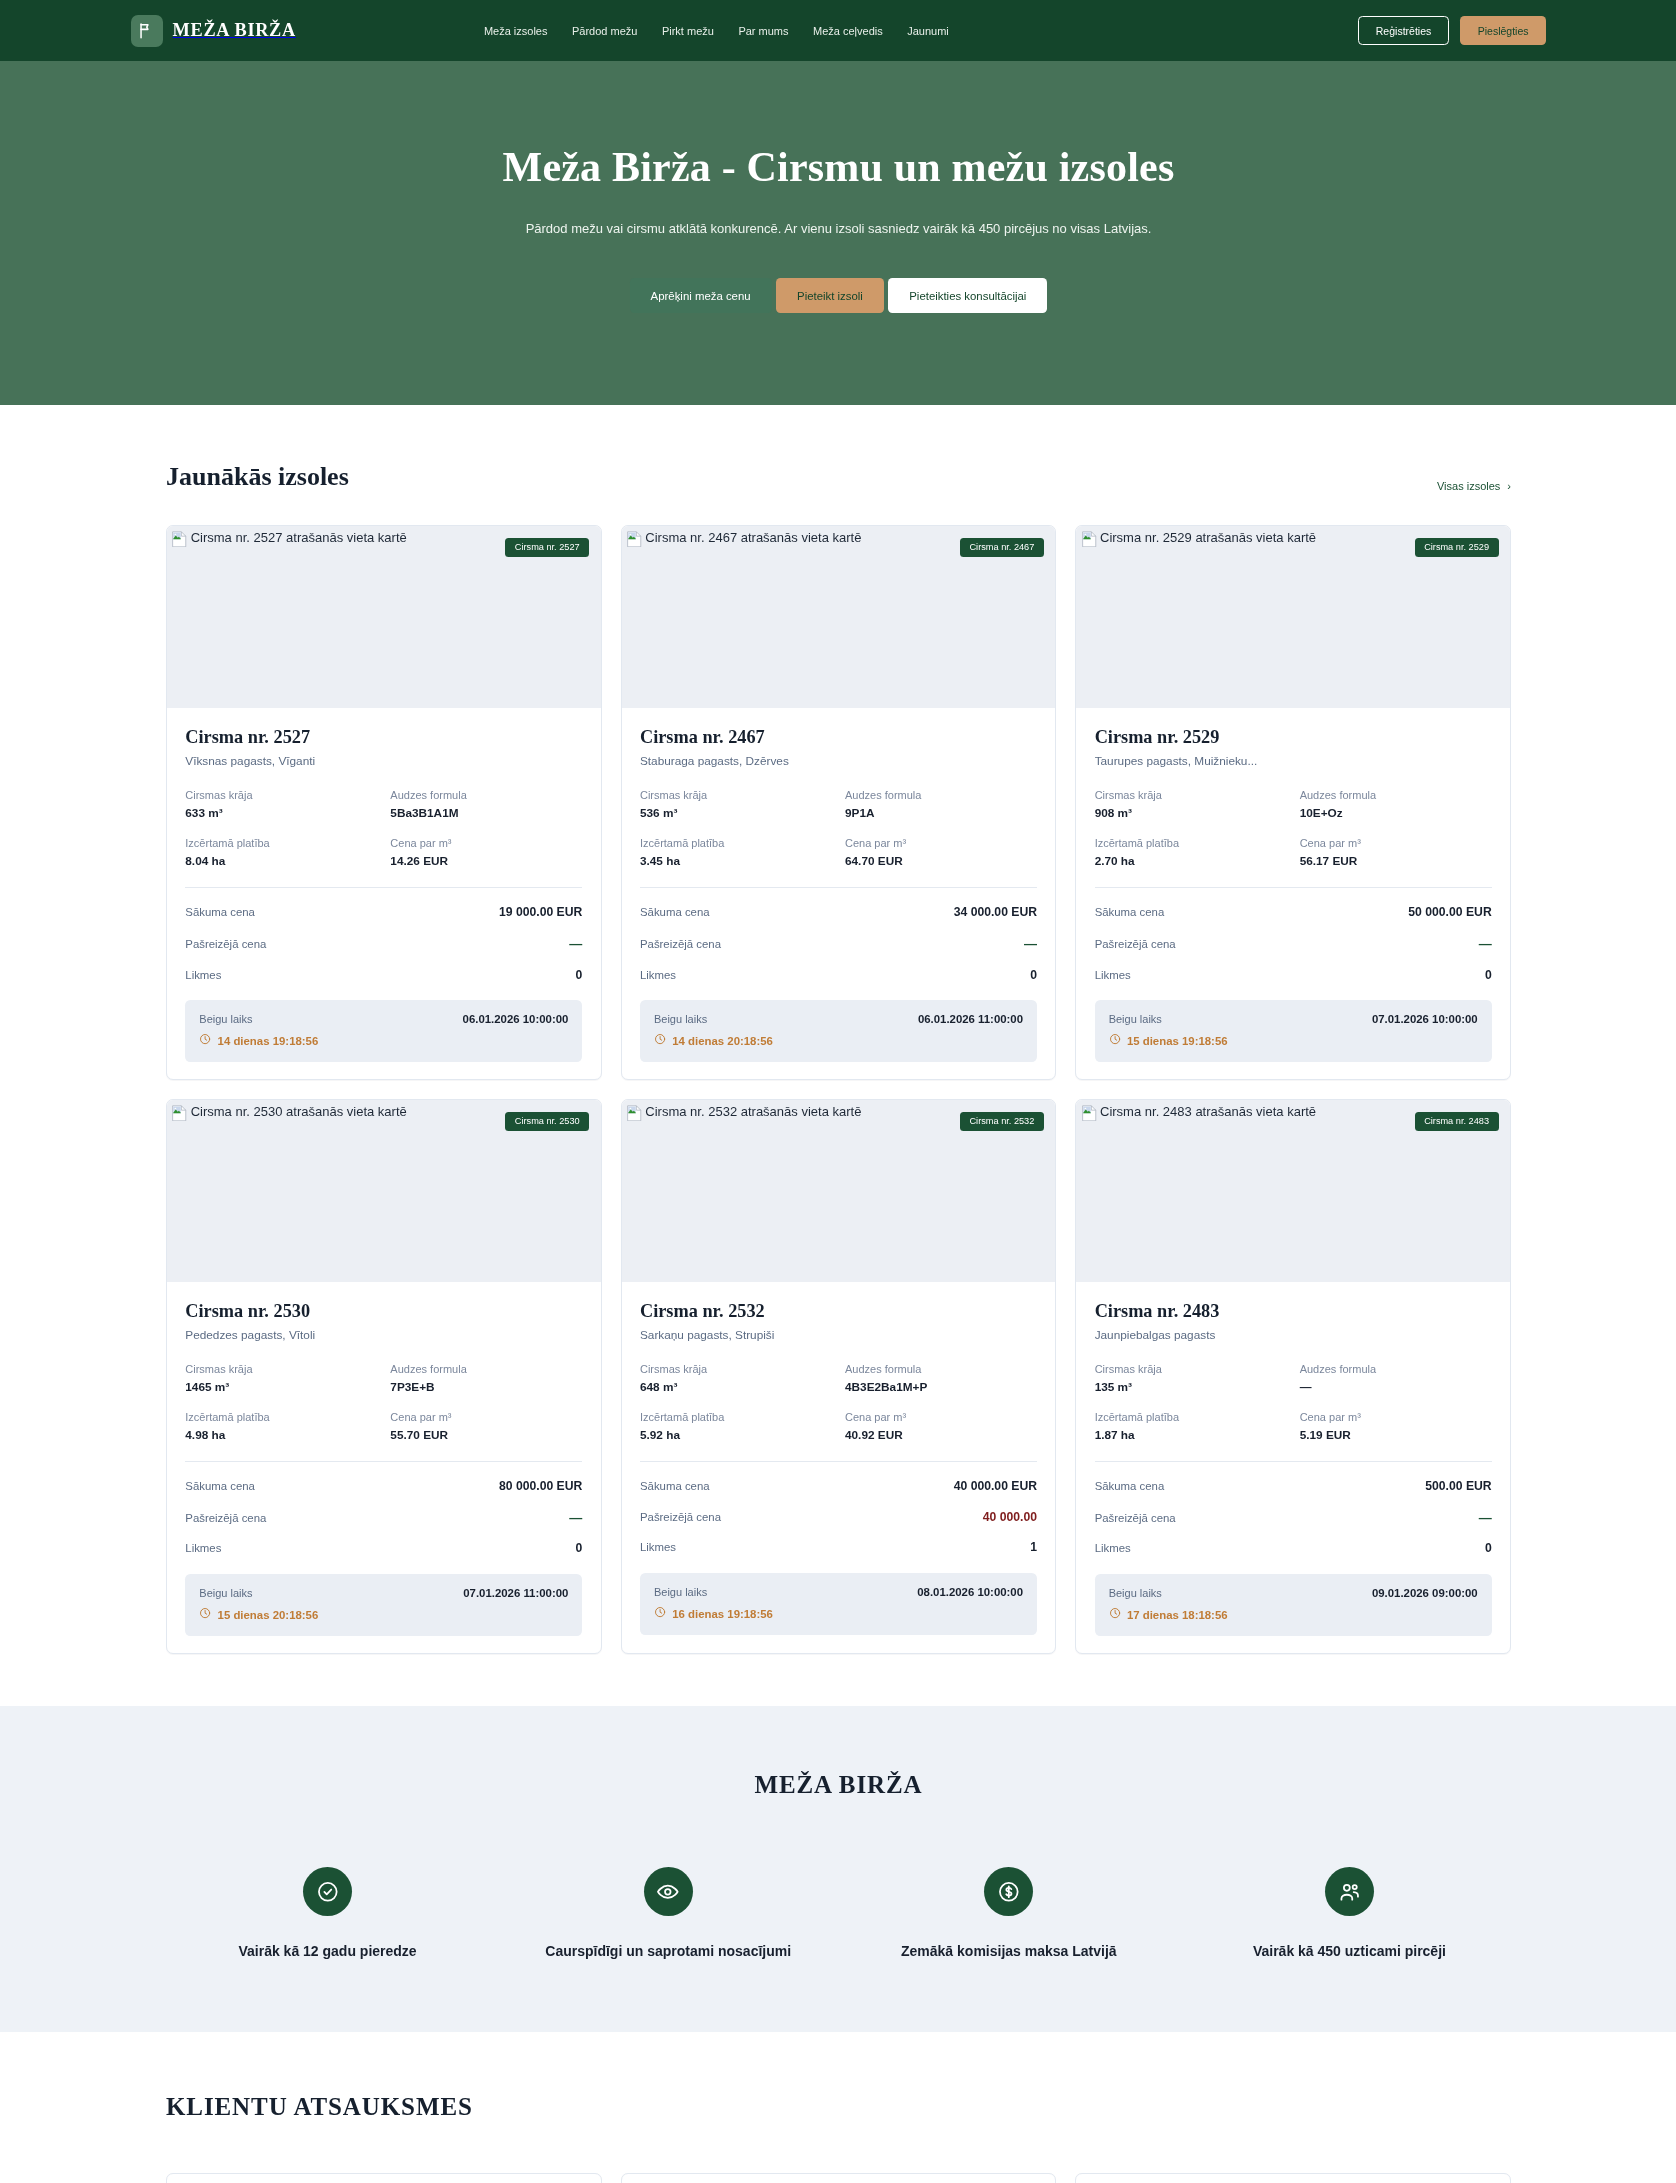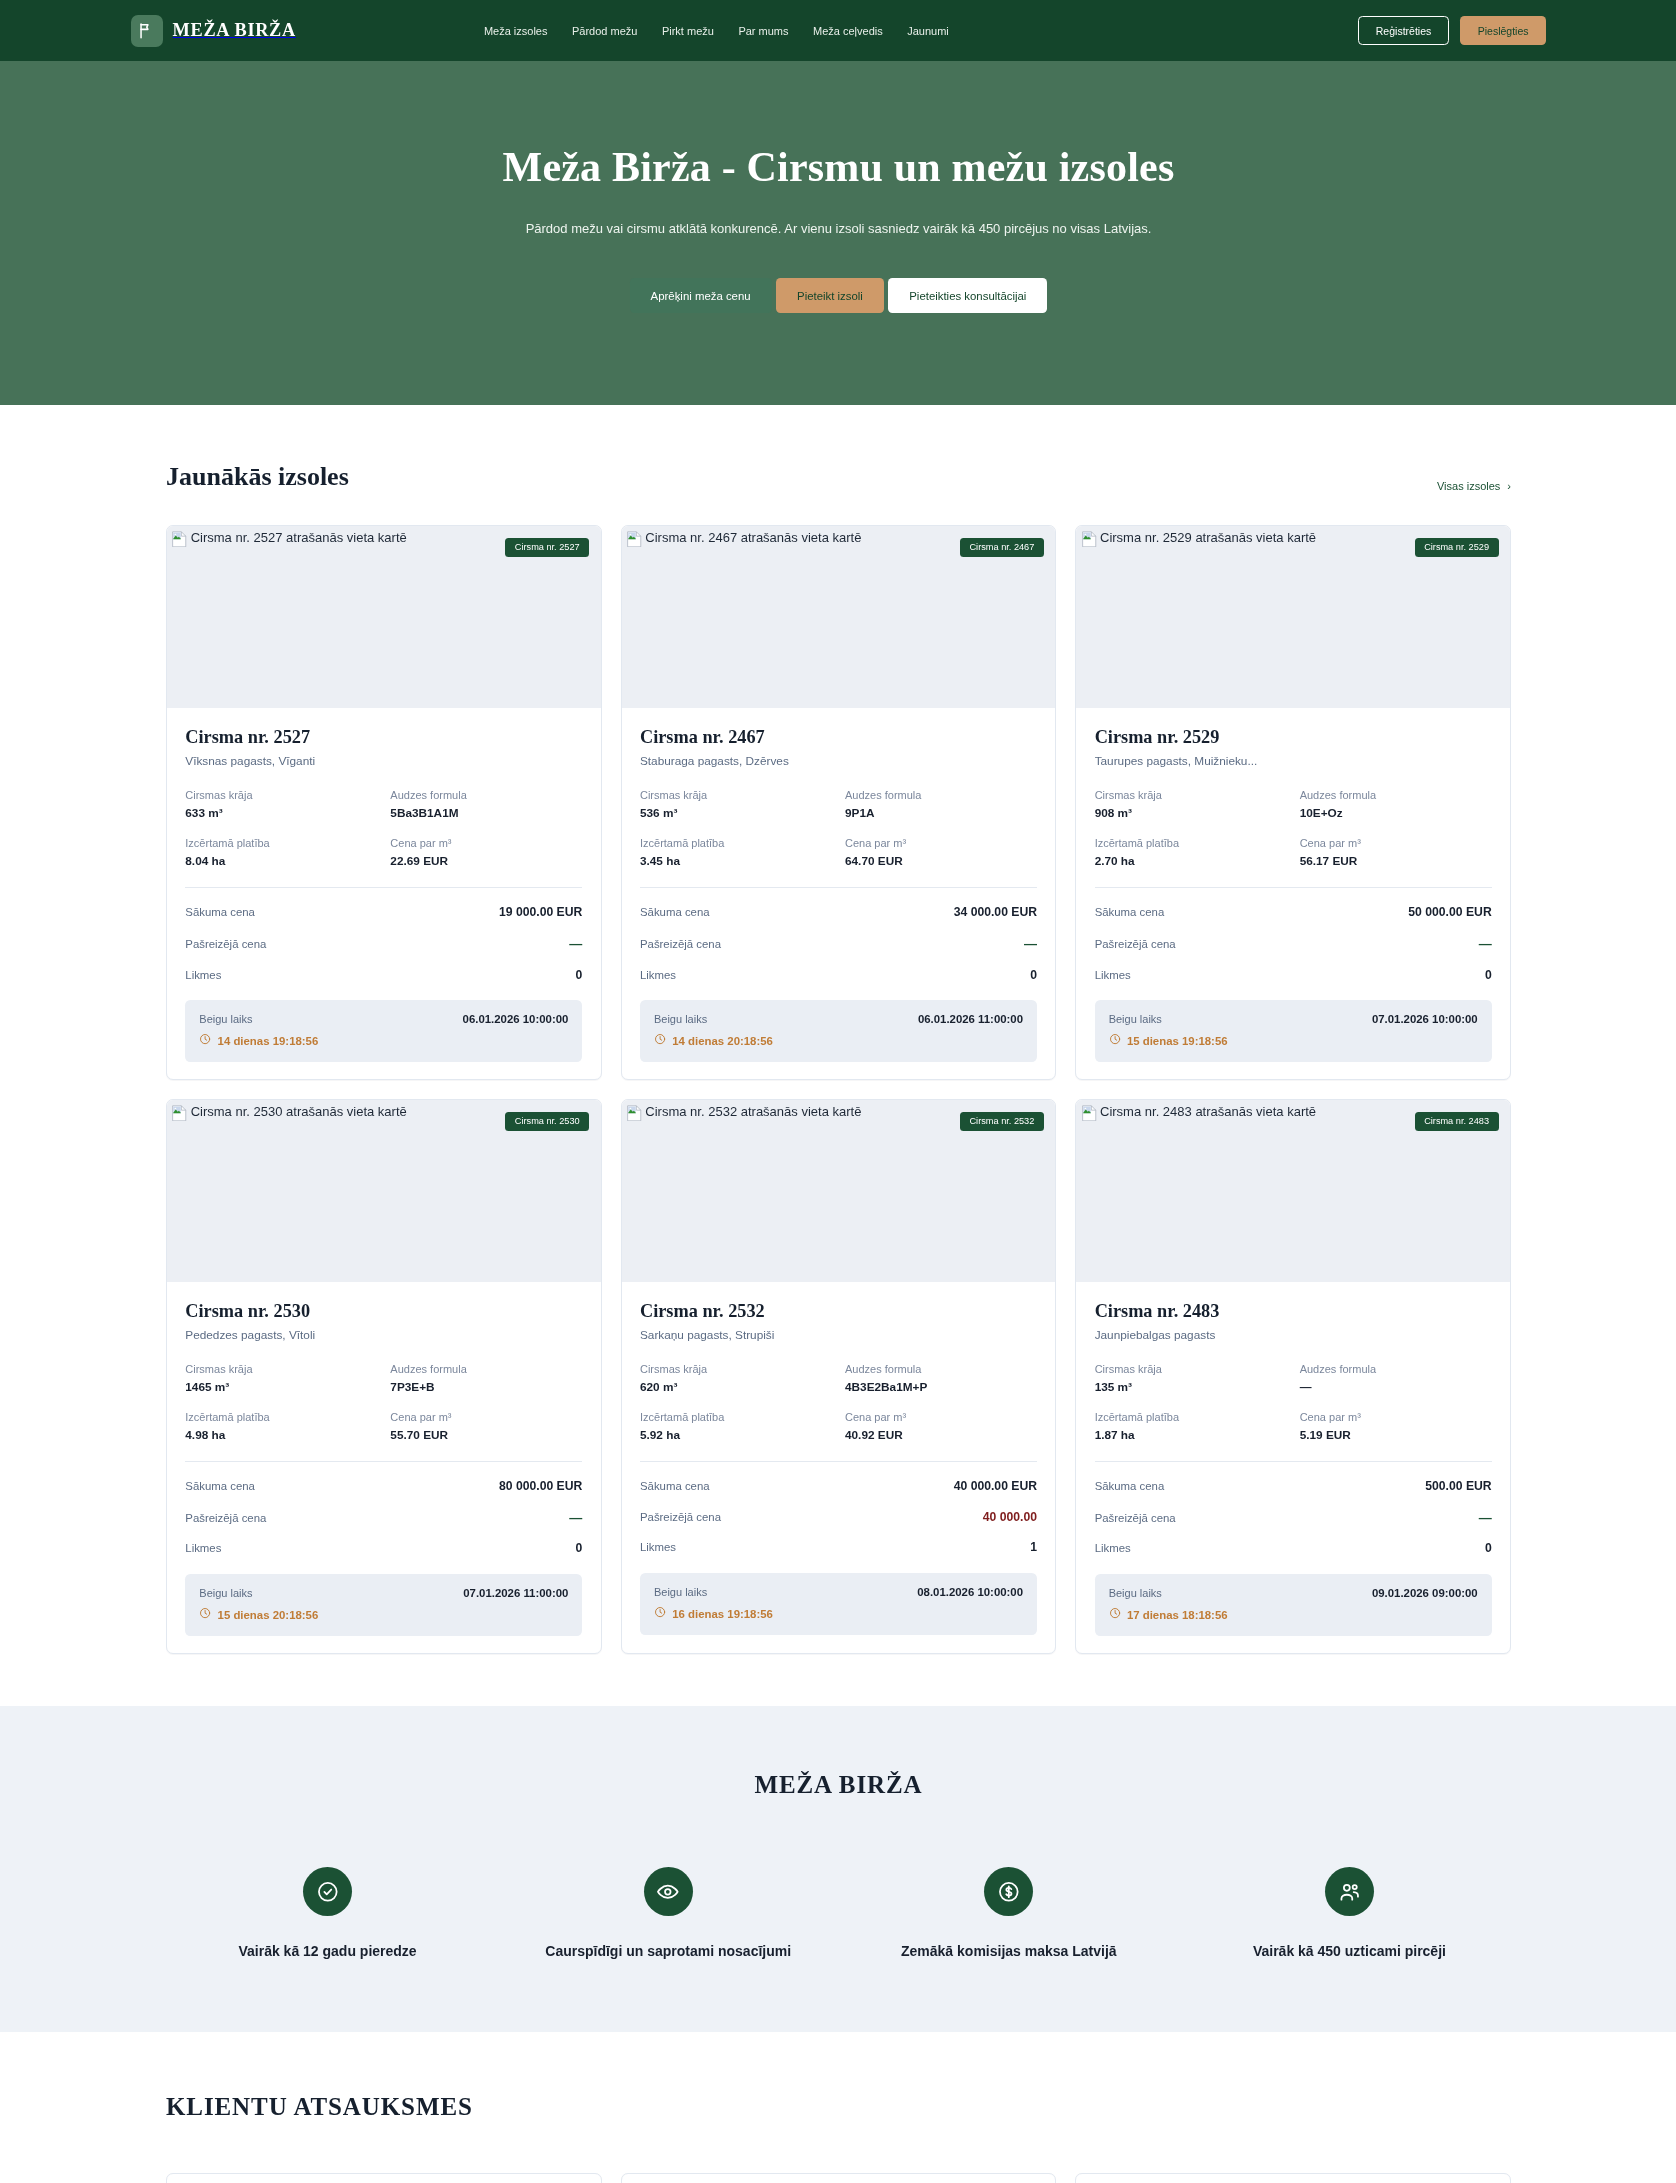--- a/index.html
+++ b/index.html
@@ -258,21 +258,21 @@
         <div>
           <div class="spec-label">Audzes formula</div>
           <div class="spec-value">5Ba3B1A1M</div>
         </div>
         <div>
           <div class="spec-label">Izcērtamā platība</div>
           <div class="spec-value">8.04 ha</div>
         </div>
         <div>
           <div class="spec-label">Cena par m³</div>
-          <div class="spec-value">22.69 EUR</div>
+          <div class="spec-value">14.26 EUR</div>
         </div>
       </div>
       <div class="divider"></div>
       <div class="price-rows">
         <div class="price-row">
           <span class="price-label">Sākuma cena</span>
           <span class="price-value">19 000.00 EUR</span>
         </div>
         <div class="price-row">
           <span class="price-label">Pašreizējā cena</span>
@@ -514,21 +514,21 @@
         <span>Cirsma nr. 2532 atrašanās vieta kartē</span>
       </div>
       <span class="badge">Cirsma nr. 2532</span>
     </div>
     <div class="card-body">
       <h3 class="card-title">Cirsma nr. 2532</h3>
       <div class="card-loc">Sarkaņu pagasts, Strupiši</div>
       <div class="spec-grid">
         <div>
           <div class="spec-label">Cirsmas krāja</div>
-          <div class="spec-value">620 m³</div>
+          <div class="spec-value">648 m³</div>
         </div>
         <div>
           <div class="spec-label">Audzes formula</div>
           <div class="spec-value">4B3E2Ba1M+P</div>
         </div>
         <div>
           <div class="spec-label">Izcērtamā platība</div>
           <div class="spec-value">5.92 ha</div>
         </div>
         <div>

